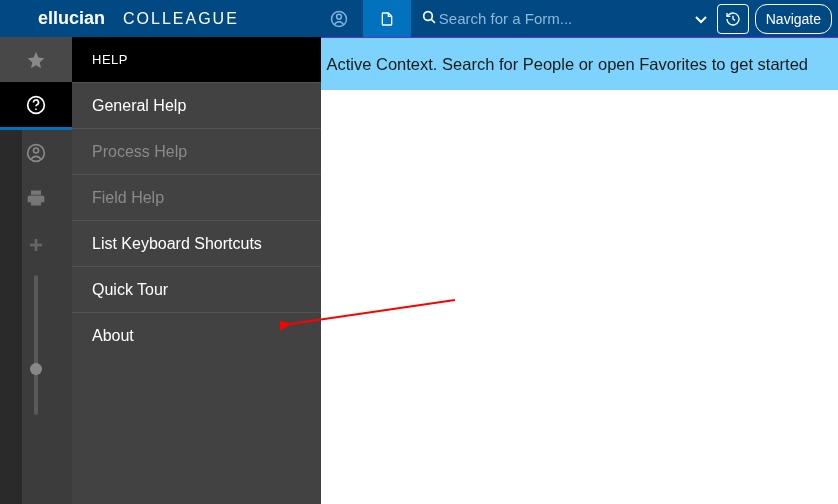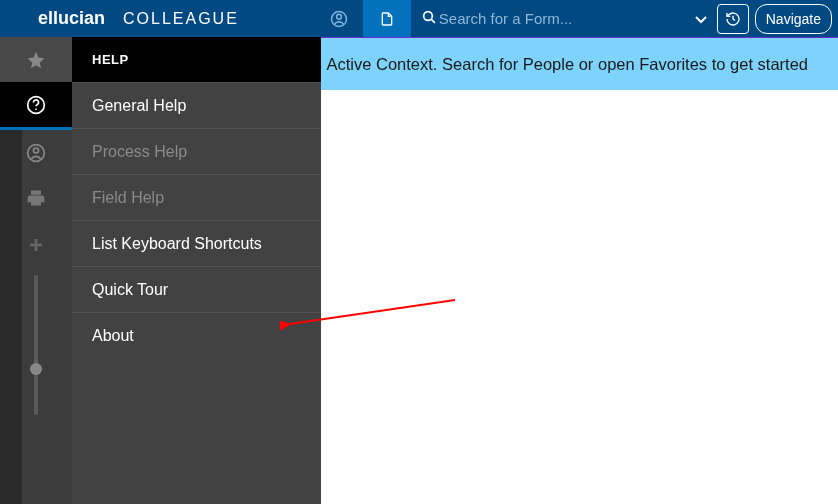--- a/index.html
+++ b/index.html
@@ -23,21 +23,21 @@
   .siderail.left-strip::before{content:"";position:absolute;left:0;top:0;bottom:0;width:22px;background:#2a2a2a}
   .railbtn{width:72px;height:45px;display:flex;align-items:center;justify-content:center;cursor:pointer;color:#888;position:relative;z-index:1}
   .railbtn.fav{background:#484848}
   .railbtn.help{background:#000;color:#fff;border-bottom:3px solid #0272bd}
   .railbtn.other{background:transparent}
   .railbtn.plus{color:#666;margin-top:0}
   .rail-bottom{margin-top:2px;display:flex;flex-direction:column;align-items:center;width:100%}
   .scrollbar{width:4px;height:140px;background:#5a5a5a;position:relative;margin-top:8px;border-radius:2px}
   .scrollbar .thumb{width:12px;height:12px;background:#888;border-radius:50%;position:absolute;left:-4px;top:88px}
   .panel{width:249px;background:#424242;color:#fff;display:flex;flex-direction:column}
-  .panel-header{height:45px;display:flex;align-items:center;padding-left:20px;font-size:13px;font-weight:700;letter-spacing:0.5px;background:#000}
+  .panel-header{height:45px;display:flex;align-items:center;padding-left:20px;font-size:13px;font-weight:400;letter-spacing:0.5px;background:#000}
   .menuitem{height:45px;display:flex;align-items:center;padding-left:20px;font-size:16px;border-top:1px solid #525252;cursor:pointer}
   .menuitem.disabled{color:#8a8a8a;cursor:default}
   .menuitem:first-of-type{border-top:none}
   .content{flex:1;background:#fff;position:relative}
   .context-bar{height:52px;background:#7dd3fc;color:#1a1a1a;font-size:16.5px;display:flex;align-items:center;justify-content:flex-end;padding-right:30px;border-top:1px solid #6d28d9}
   .arrow{position:absolute;left:280px;top:235px;pointer-events:none}
 </style>
 </head>
 <body>
 

